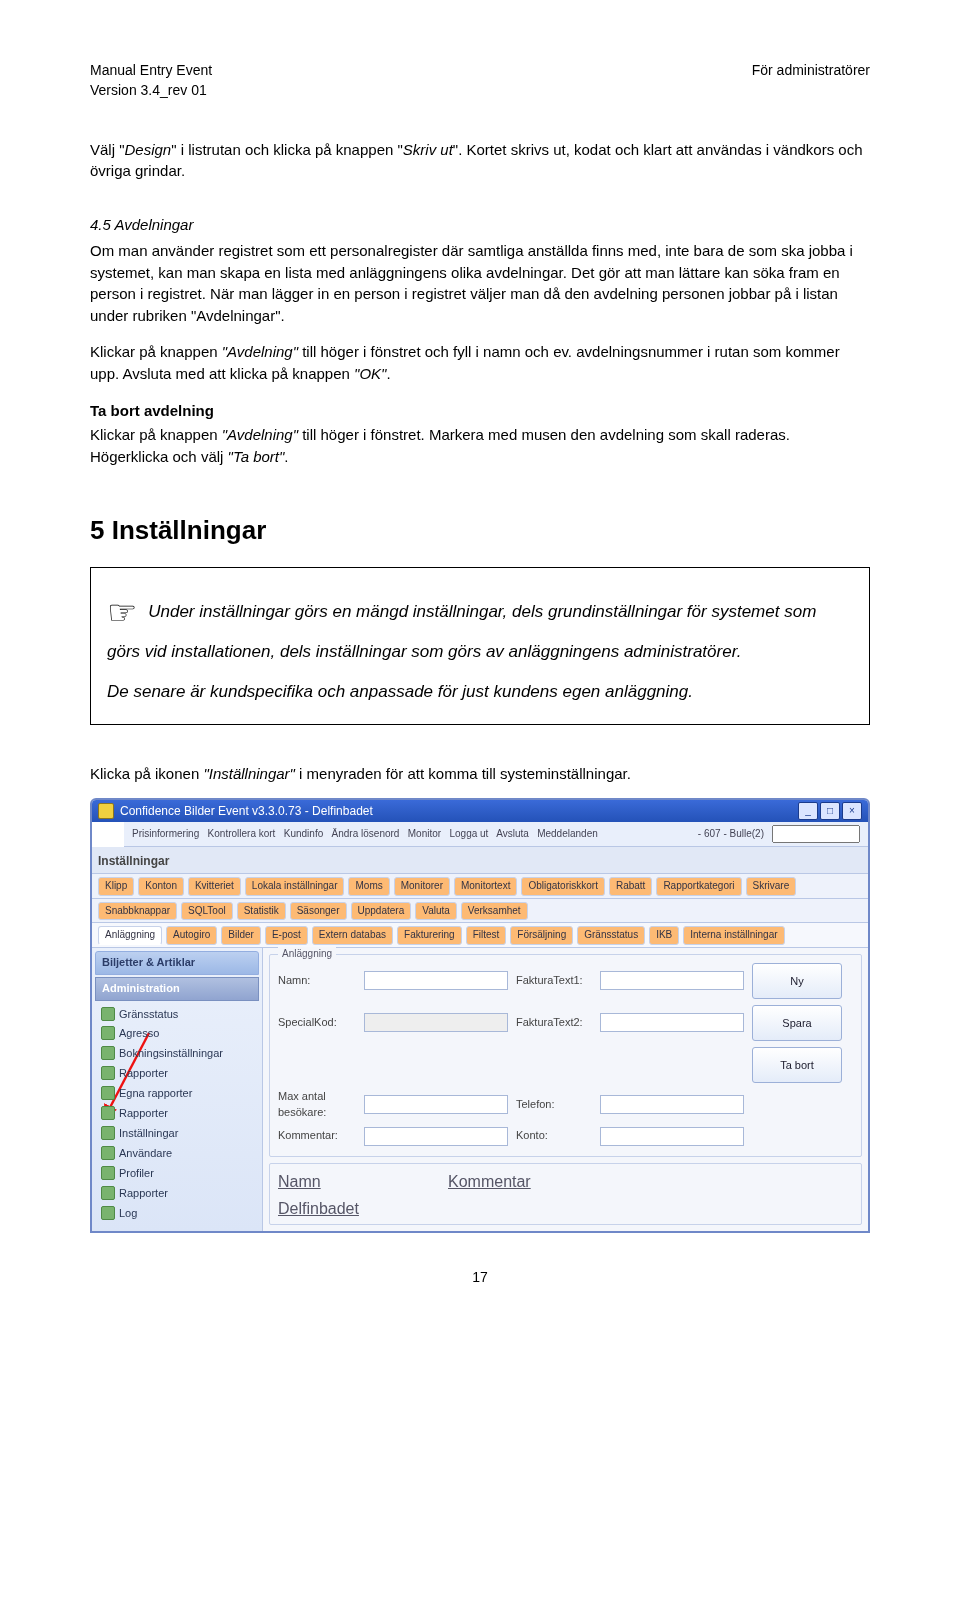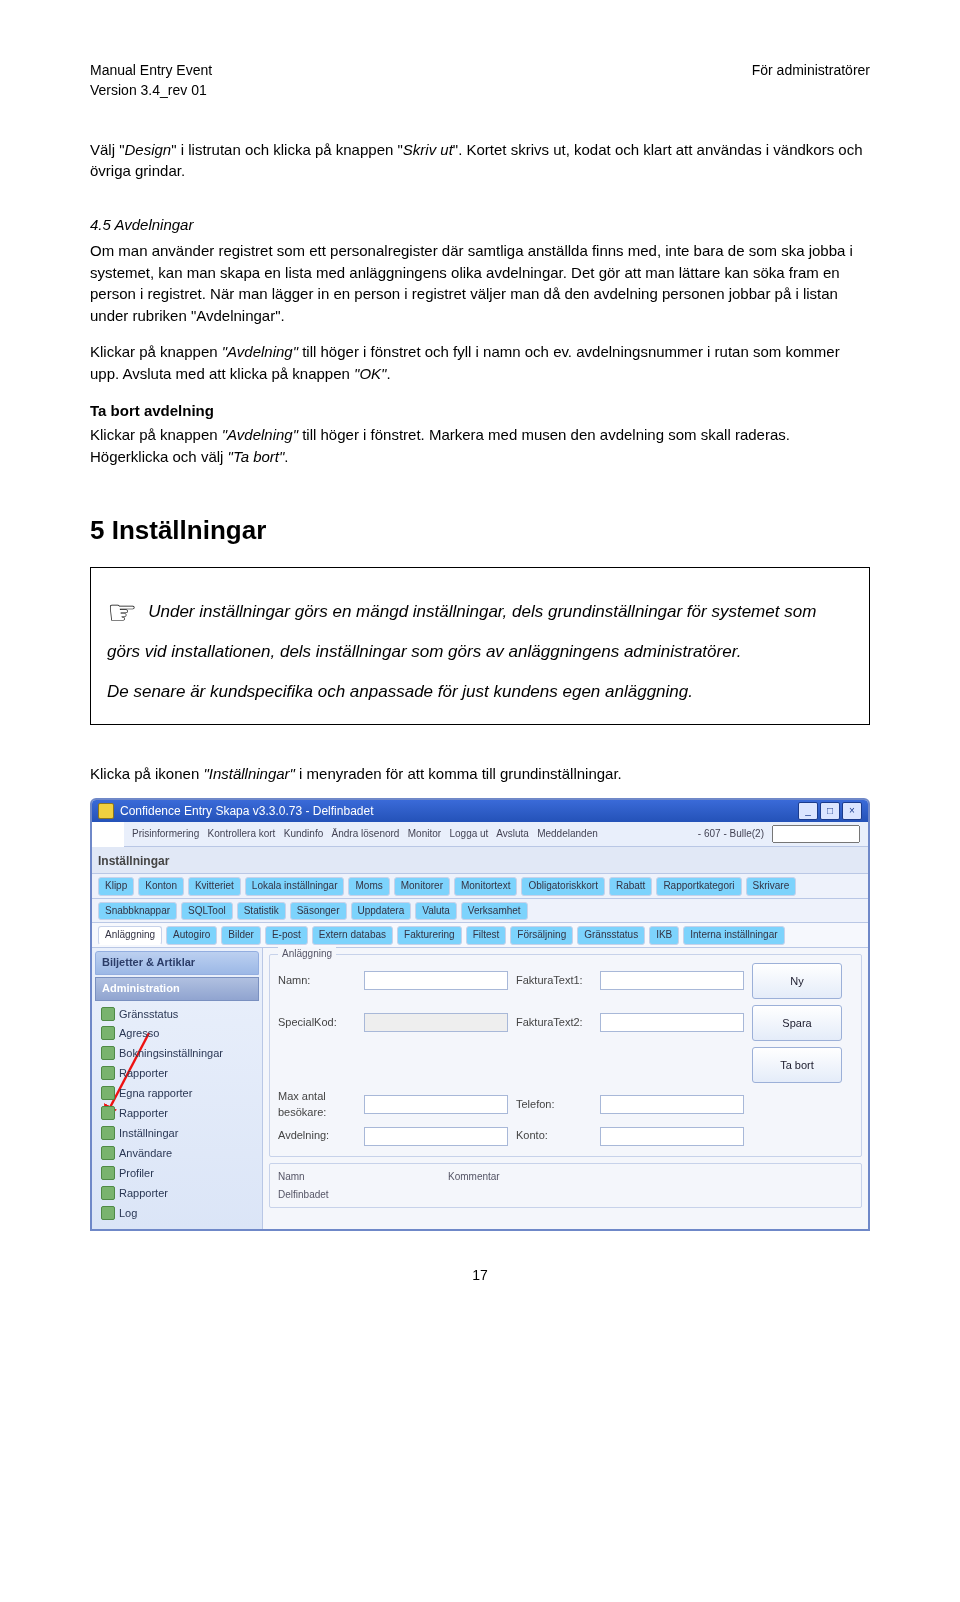--- a/index.html
+++ b/index.html
@@ -89,21 +89,21 @@
     display:flex;
     flex-wrap:wrap;
     gap:4px;
     font-size:10px;
     color:#334;
   }
   .tabs-row span {
     padding:1px 6px;
     border:1px solid #c7d2ea;
     border-radius:3px;
-    background:#7dd3fc;
+    background:#fdba74;
   }
   .app-body { display:flex; background:#15803d; min-height:180px; }
   .sidebar {
     width:164px;
     background:linear-gradient(#eaf0fb,#dbe5f7);
     border-right:1px solid #b9c7e5;
     padding:3px;
     font-size:11px;
   }
   .side-header {
@@ -198,22 +198,23 @@
   }
   .group2 label { color:#444; font-size:11px; }
   .btn-col { display:flex; flex-direction:column; gap:4px; }
   .disabled-label { color:#aaa; }
   .bottom-group {
     border:1px solid #c7d2ea;
     border-radius:2px;
     padding:4px 8px 2px 8px;
     display:grid;
     grid-template-columns: 170px 1fr;
-    font-size:10px;
+    font-size:16px;
     color:#556;
+    text-decoration:underline;
   }
   .bottom-group span { padding:2px 0; }
   .page-num { text-align:center; font-size:14px; margin-top:34px; }
 </style>
 </head>
 <body>
 
 <div class="page">
 
   <div class="header-row">
@@ -246,27 +247,27 @@
 
   <div class="info-box">
     <p>
       <span class="hand">☞</span>
       <span>Under inställningar görs en mängd inställningar, dels grundinställningar för systemet som görs vid installationen, dels inställningar som görs av anläggningens administratörer.</span>
     </p>
     <p>De senare är kundspecifika och anpassade för just kundens egen anläggning.</p>
   </div>
 
   <p class="body-text">
-    <span>Klicka på ikonen </span><span class="italic">"Inställningar"</span><span> i menyraden för att komma till grundinställningar.</span>
+    <span>Klicka på ikonen </span><span class="italic">"Inställningar"</span><span> i menyraden för att komma till systeminställningar.</span>
   </p>
 
   <div class="img-shell">
     <div class="title-bar">
       <span class="logo"></span>
-      <span>Confidence Entry Skapa v3.3.0.73 - Delfinbadet</span>
+      <span>Confidence Bilder Event v3.3.0.73 - Delfinbadet</span>
       <div class="win-btns">
         <span>_</span>
         <span>□</span>
         <span>×</span>
       </div>
     </div>
 
     <div class="top-control">
       <span style="font-size:10px;color:#445;">
         <span>Prisinformering</span> &nbsp;
@@ -379,21 +380,21 @@
           </div>
 
           <div class="group2">
             <div class="row">
               <label>Max antal besökare:</label>
               <input style="">
               <label>Telefon:</label>
               <input style="">
             </div>
             <div class="row">
-              <label>Avdelning:</label>
+              <label>Kommentar:</label>
               <input style="">
               <label>Konto:</label>
               <input style="">
             </div>
           </div>
         </div>
 
         <div class="bottom-group">
           <span>Namn</span>
           <span>Kommentar</span>

